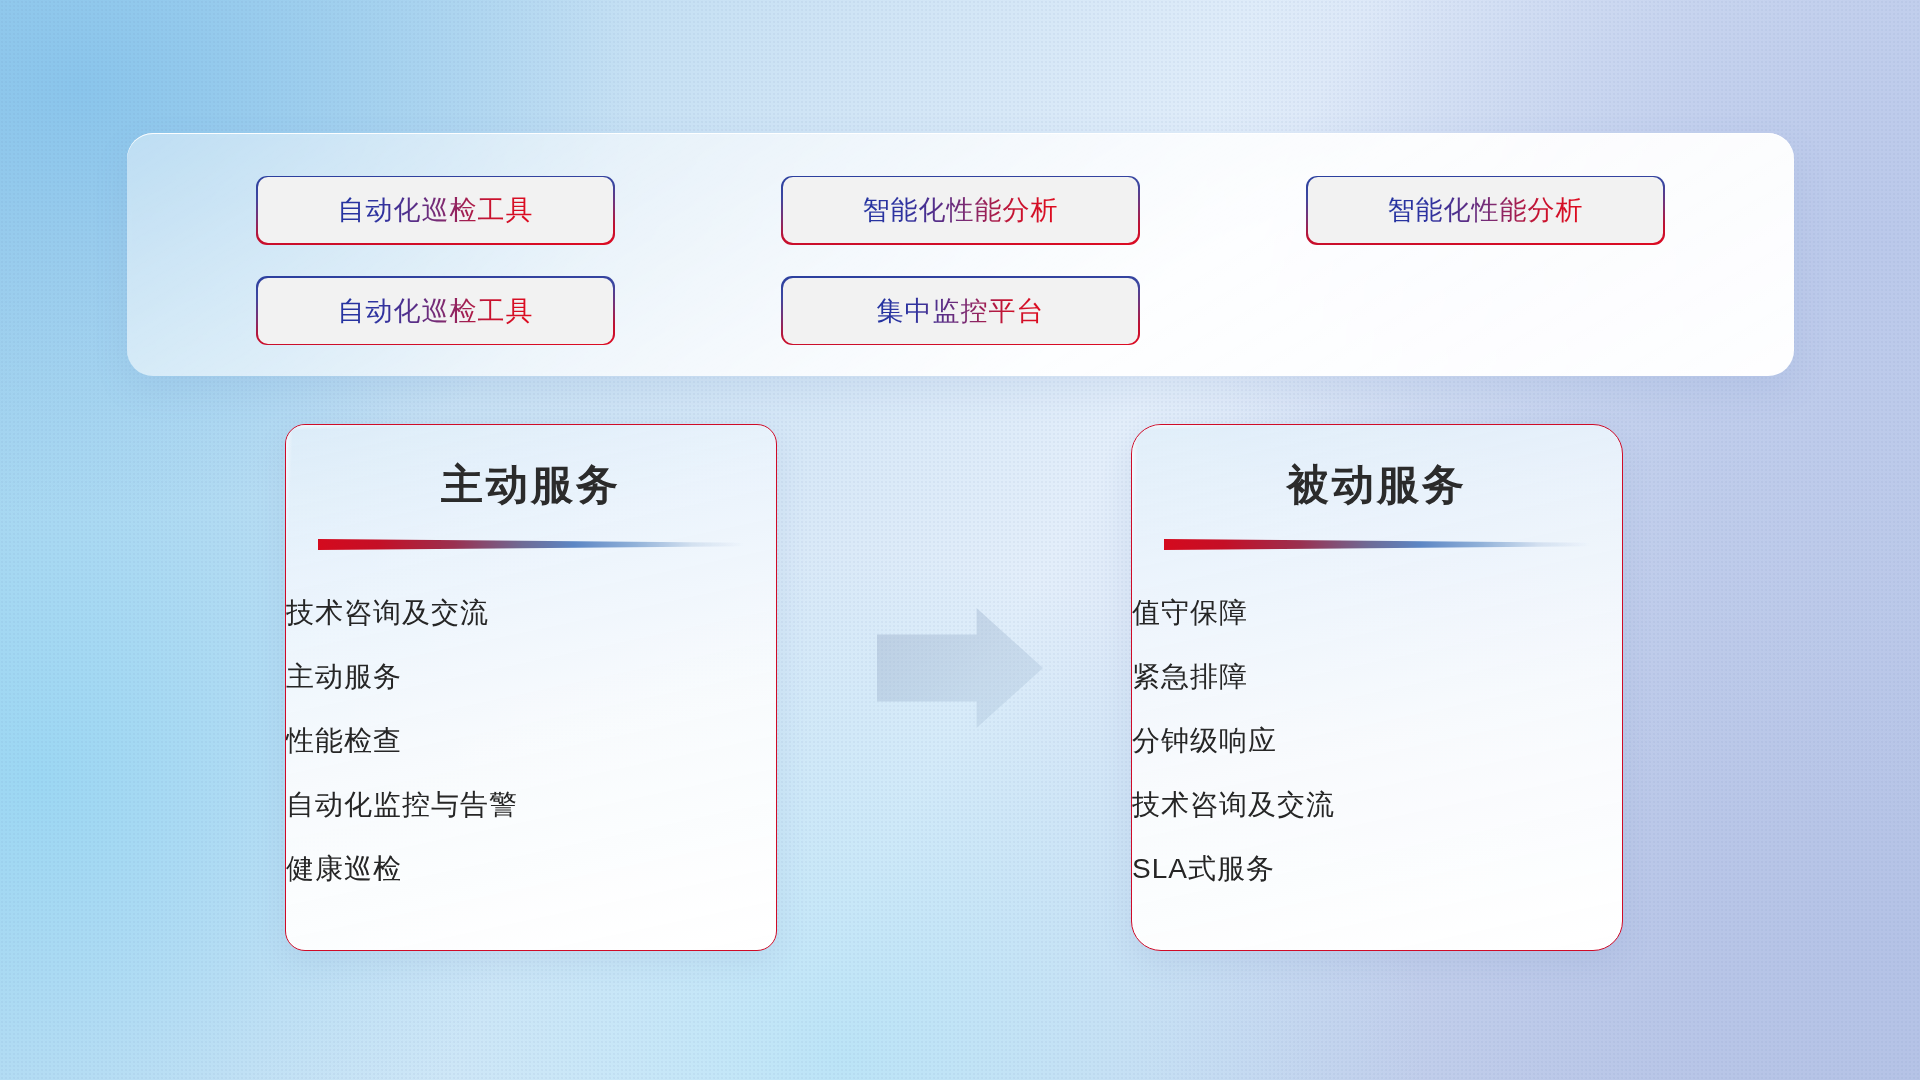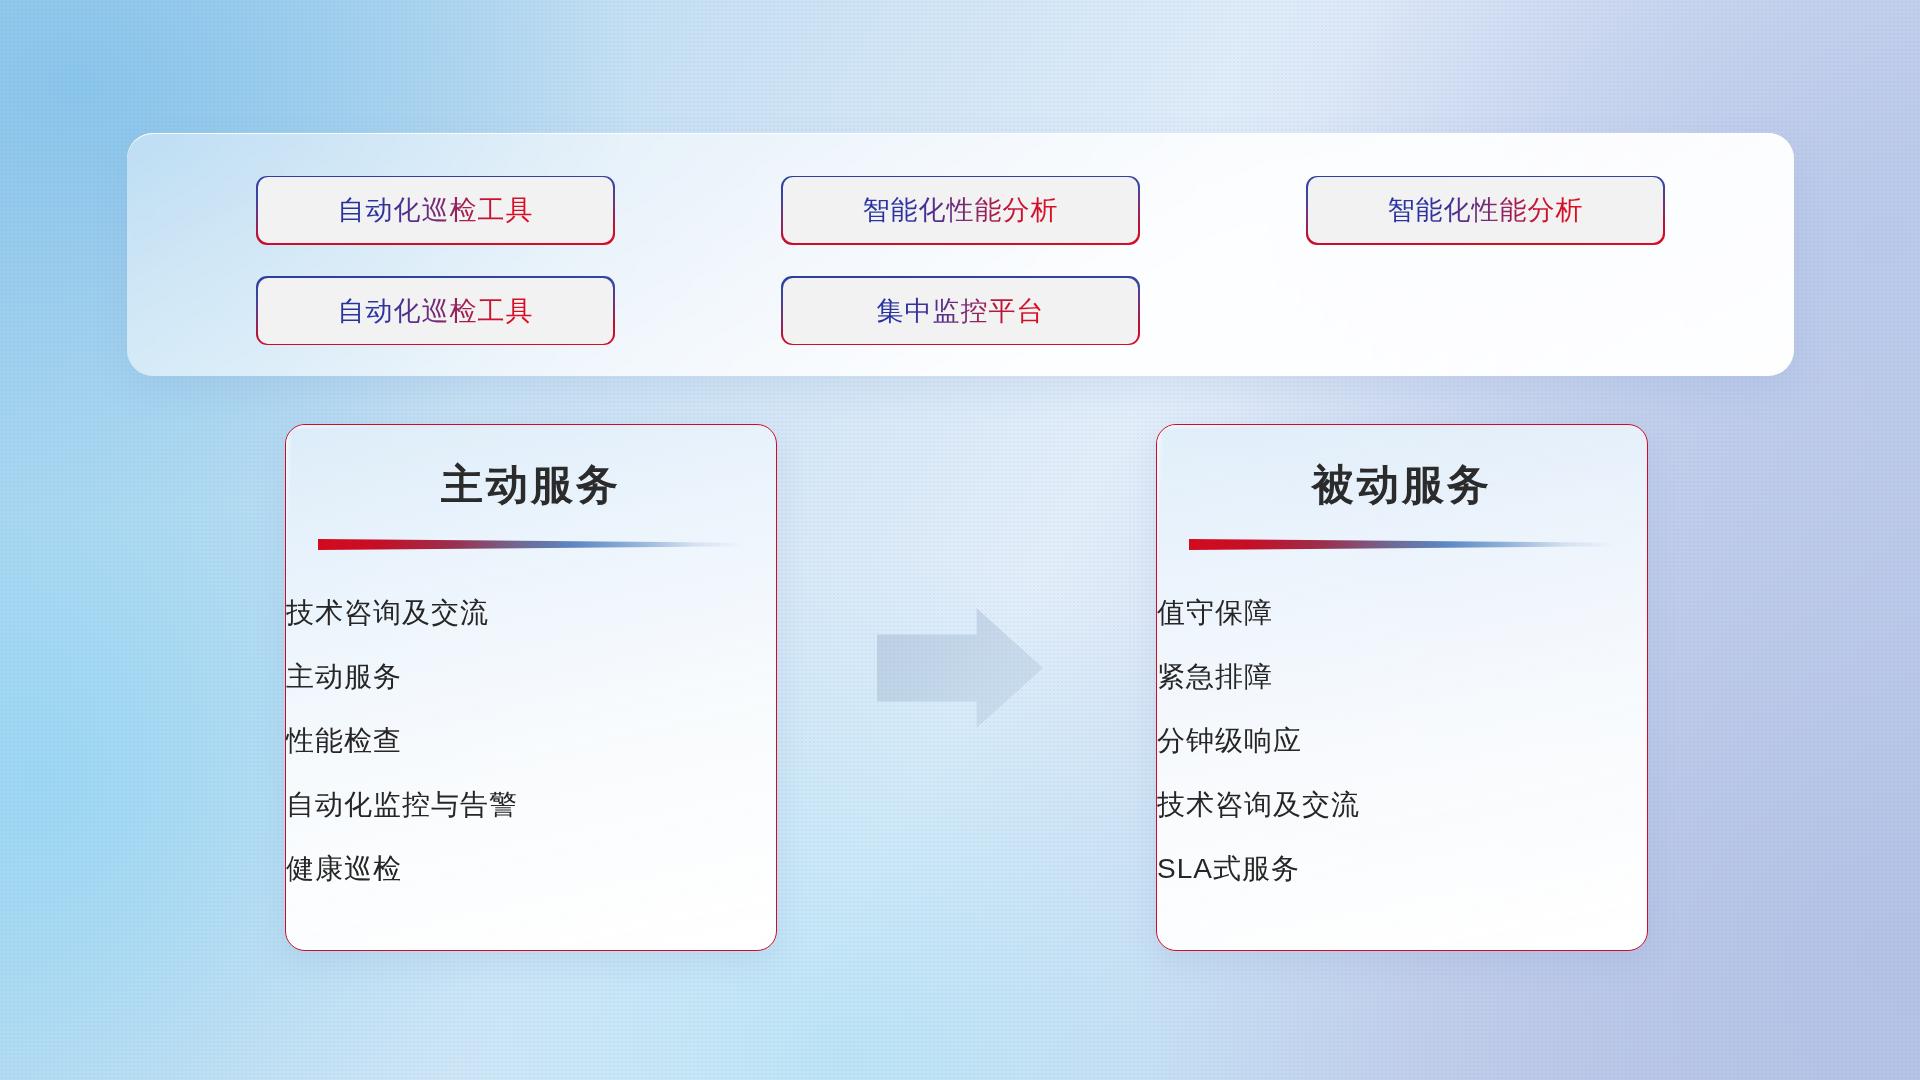--- a/index.html
+++ b/index.html
@@ -115,21 +115,21 @@
     border:1.6px solid #cf0b27;
     background:linear-gradient(168deg,
        rgba(224,238,249,0.90) 0%,
        rgba(236,244,252,0.94) 24%,
        rgba(249,251,253,0.97) 58%,
        rgba(255,255,255,1) 100%);
     box-shadow:0 12px 30px rgba(110,140,190,0.14);
     overflow:hidden;
   }
   .card.left  { left:285px; }
-  .card.right { left:1156px; }
+  .card.right { left:1131px;border-radius:30px; }
 
   
   .card::before{
     content:"";
     position:absolute;
     left:-2px; top:-2px; right:-2px; height:62%;
     border-radius:20px 20px 0 0;
     background:linear-gradient(178deg,
         rgba(255,255,255,0.96) 0px,
         rgba(255,255,255,0.0) 8px),

